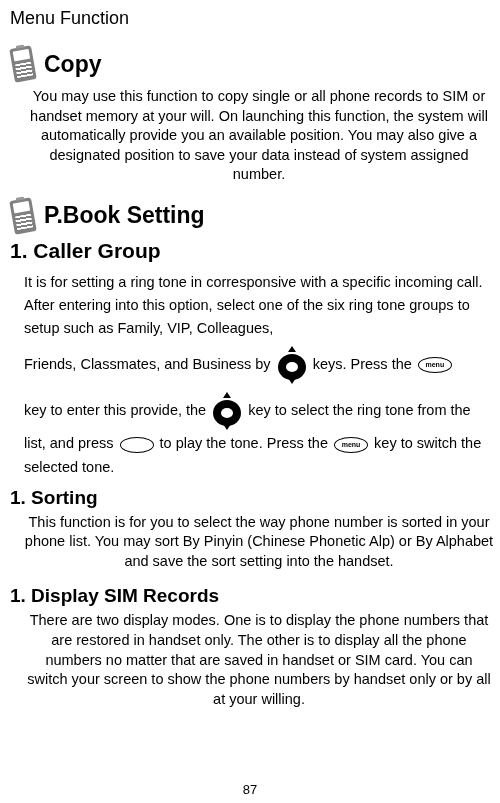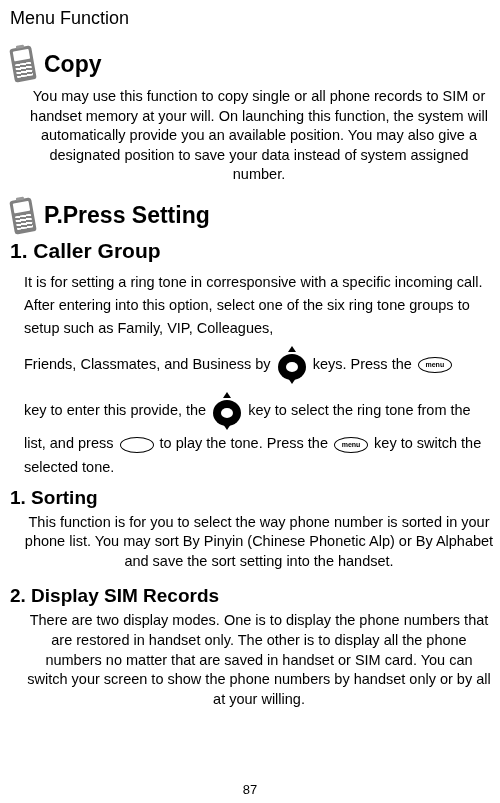--- a/index.html
+++ b/index.html
@@ -156,21 +156,21 @@
       <span class="phone-icon-ear"></span>
     </span>
   <span class="section-title">Copy</span>
 </div>
 <div class="body-text">You may use this function to copy single or all phone records to SIM or handset memory at your will. On launching this function, the system will automatically provide you an available position. You may also give a designated position to save your data instead of system assigned number.</div>
 
 <div class="section-heading">
   <span class="phone-icon">
       <span class="phone-icon-ear"></span>
     </span>
-  <span class="section-title">P.Press Setting</span>
+  <span class="section-title">P.Book Setting</span>
 </div>
 
 <div class="sub-heading">1. Caller Group</div>
 
 <div class="inline-para">
   <span>It is for setting a ring tone in corresponsive with a specific incoming call. After entering into this option, select one of the six ring tone groups to setup such as Family, VIP, Colleagues,</span>
 </div>
 
 <div class="inline-para">
   <span>Friends, Classmates, and Business by </span>
@@ -199,16 +199,16 @@
   <span> key to select the ring tone from the list, and press </span>
   <span class="menu-key-blank"></span>
   <span> to play the tone.    Press the </span>
   <span class="menu-key"></span>
   <span> key to switch the selected tone.</span>
 </div>
 
 <div class="num-heading">1. Sorting</div>
 <div class="body-text">This function is for you to select the way phone number is sorted in your phone list. You may sort By Pinyin (Chinese Phonetic Alp) or By Alphabet and save the sort setting into the handset.</div>
 
-<div class="num-heading">2. Display SIM Records</div>
+<div class="num-heading">1. Display SIM Records</div>
 <div class="body-text">There are two display modes.      One is to display the phone numbers that are restored in handset only.      The other is to display all the phone numbers no matter that are saved in handset or SIM card.      You can switch your screen to show the phone numbers by handset only or by all at your willing.</div>
 
 <div class="page-num">87</div>
 
 </body></html>

